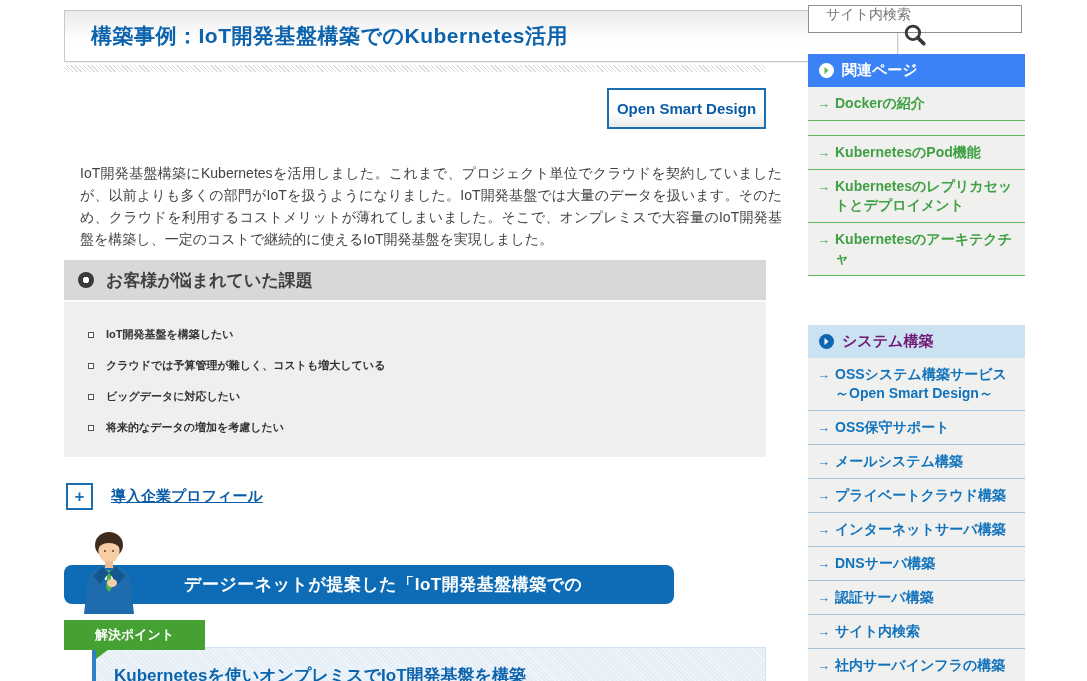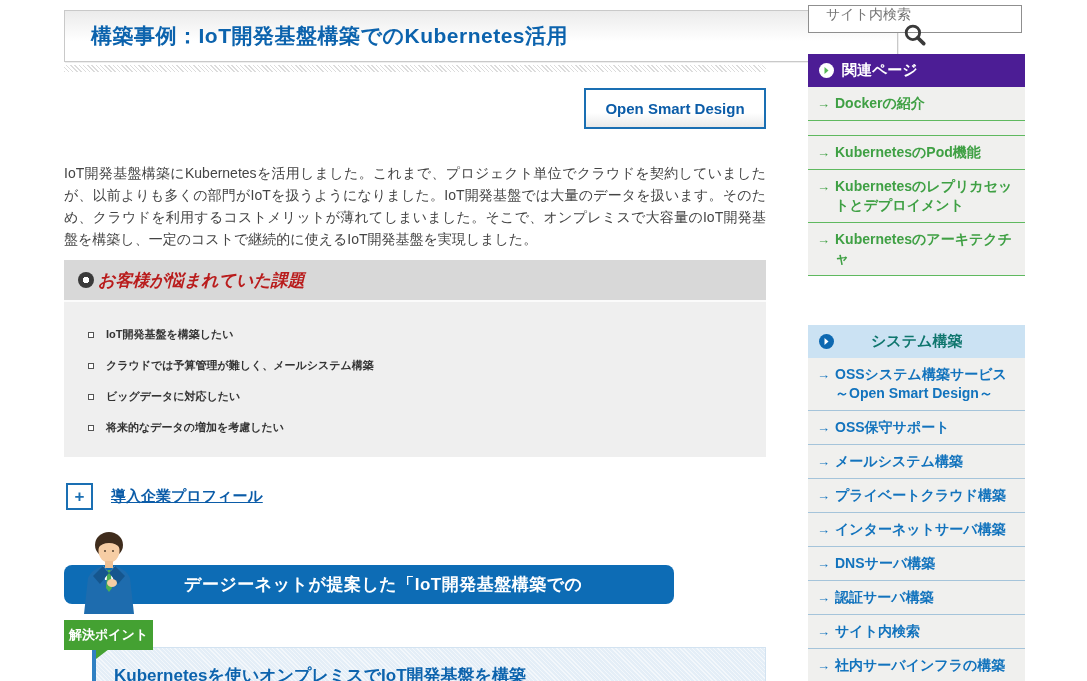--- a/index.html
+++ b/index.html
@@ -10,34 +10,34 @@
   .main { position:absolute; left:64px; top:10px; width:702px; }
 
   .title-box { position:absolute; left:0; top:0; width:834px; height:52px;
     border:1px solid #c9c9c9; background:linear-gradient(#ebebeb,#ffffff 60%);
     box-shadow:1px 1px 0 #eee; }
   .title-box h1 { line-height:50px; padding-left:26px; font-size:21px;
     color:#0c63ad; font-weight:bold; letter-spacing:.5px; }
   .hatch { position:absolute; left:0; top:55px; width:702px; height:7px;
     background:repeating-linear-gradient(45deg,#dcdcdc 0 1px,#ffffff 1px 3px); }
 
-  .osd-button { position:absolute; top:78px; right:0; width:182px; height:41px;
+  .osd-button { position:absolute; top:78px; right:0; width:159px; height:41px;
     border:2px solid #1a6fb3; background:linear-gradient(#ffffff 0 62%,#e9e9e9 100%);
     color:#0b5ca8; font-weight:bold; font-size:15px; text-align:center; line-height:37px;
     cursor:pointer; font-family:inherit; }
 
-  .intro { position:absolute; left:0; top:152px; width:702px; font-size:14px;
+  .intro { position:absolute; left:16px; top:152px; width:702px; font-size:14px;
     color:#444; line-height:22px; text-align:justify; }
 
   .problems { position:absolute; left:0; top:250px; width:702px; }
   .problems-header { height:42px; background:#d8d8d8; border-bottom:2px solid #fbfbfb;
     display:flex; align-items:center; padding-left:14px; }
   .donut-icon { width:16px; height:16px; border-radius:50%; flex:0 0 16px;
     background:radial-gradient(circle at 50% 50%, #ffffff 0 3px, #3a3a3a 3.5px); }
-  .problems-header h2 { font-size:17px; color:#b91c1c; font-weight:bold; margin-left:4px;font-style:italic; }
+  .problems-header h2 { font-size:17px; color:#404040; font-weight:bold; margin-left:12px; }
   .problems-body { background:#efefef; padding:17px 20px 14px 20px; }
   .problem-item { position:relative; padding:8px 0 8px 22px; font-size:11px;
     font-weight:600; color:#333; }
   .problem-item .sq { position:absolute; left:4px; top:13px; width:6px; height:6px;
     background:#fff; border:1px solid #555; }
 
   .profile-row { position:absolute; left:2px; top:472px; height:28px;
     display:flex; align-items:center; }
   .expand-btn { width:27px; height:27px; border:2px solid #1a6fb3; background:#fff;
     color:#1a6fb3; font-size:17px; font-weight:bold; line-height:23px; text-align:center;
@@ -47,21 +47,21 @@
 
   .proposal { position:absolute; left:0; top:518px; width:702px; height:86px; }
   .proposal-banner { position:absolute; left:0; top:37px; width:610px; height:39px;
     background:#0d6cb5; border-radius:8px; }
   .proposal-banner h2 { color:#fff; font-size:17px; font-weight:bold;
     line-height:39px; padding-left:120px; letter-spacing:.5px; }
   .avatar { position:absolute; left:12px; top:0; width:66px; height:86px; }
 
   .solution-label { position:absolute; left:0; top:610px; z-index:3;
     display:inline-block; background:#44a132; color:#fff; font-size:13px;
-    font-weight:bold; padding:6px 5px; }
+    font-weight:bold; padding:6px 31px; }
   .solution-label .tail { position:absolute; left:32px; bottom:-9px; width:0; height:0;
     border-top:10px solid #44a132; border-right:13px solid transparent; }
 
   .solution-box { position:absolute; left:28px; top:637px; width:674px; height:60px;
     background:#e4eef7; border:1px solid #d3e3f1; border-left:4px solid #2f80c3;
     background-image:repeating-linear-gradient(45deg, rgba(255,255,255,.55) 0 1px, transparent 1px 3px); }
   .solution-box h3 { font-size:17px; font-weight:bold; color:#0c63ad;
     padding:16px 0 0 18px; }
 
   
@@ -69,26 +69,26 @@
   .searchbox { position:absolute; left:0; top:5px; width:214px; height:28px;
     border:1px solid #8f8f8f; background:#fff; display:flex; align-items:center;flex-direction:column; }
   .searchbox input { flex:1; border:none; outline:none; font-size:14px; color:#444;
     padding:0 4px 0 7px; font-family:inherit; background:transparent; min-width:0; }
   .searchbox .mag { flex:0 0 26px; height:24px; cursor:pointer; }
 
   .nav-group { position:absolute; left:0; width:217px; }
   .nav-group.related { top:54px; }
   .nav-group.system  { top:325px; }
   .nav-header { height:33px; display:flex; align-items:center; padding-left:11px; }
-  .nav-header.green { background:#4c1d95; }
+  .nav-header.green { background:#3b82f6; }
   .nav-header.blue  { background:#cbe2f3; }
   .nav-header .hicon { width:15px; height:15px; margin-right:8px; flex:0 0 15px; }
   .nav-header h3 { font-size:15px; font-weight:bold; }
   .nav-header.green h3 { color:#fff; }
-  .nav-header.blue  h3 { color:#0f766e;margin-left:29px; }
+  .nav-header.blue  h3 { color:#701a75; }
 
   .nav-list .nav-item { position:relative; display:block; background:#f0f0ee;
     padding:7px 6px 7px 27px; font-size:14px; font-weight:bold; line-height:19px;
     cursor:pointer; text-decoration:none; }
   .nav-list .arrow { position:absolute; left:9px; top:7px; font-size:13px; }
   .nav-list.green-list .nav-item { color:#3fa044; border-bottom:1px solid #5fb95f; }
   .nav-list.green-list .arrow { color:#3fa044; }
   .nav-list.blue-list .nav-item { color:#1273bd; border-bottom:1px solid #a5c4da; }
   .nav-list.blue-list .arrow { color:#1273bd; }
 </style>
@@ -113,21 +113,21 @@
     </div>
     <div class="problems-body">
 
         <div class="problem-item">
           <span class="sq"></span>
           <span>IoT開発基盤を構築したい</span>
         </div>
 
         <div class="problem-item">
           <span class="sq"></span>
-          <span>クラウドでは予算管理が難しく、メールシステム構築</span>
+          <span>クラウドでは予算管理が難しく、コストも増大している</span>
         </div>
 
         <div class="problem-item">
           <span class="sq"></span>
           <span>ビッグデータに対応したい</span>
         </div>
 
         <div class="problem-item">
           <span class="sq"></span>
           <span>将来的なデータの増加を考慮したい</span>

